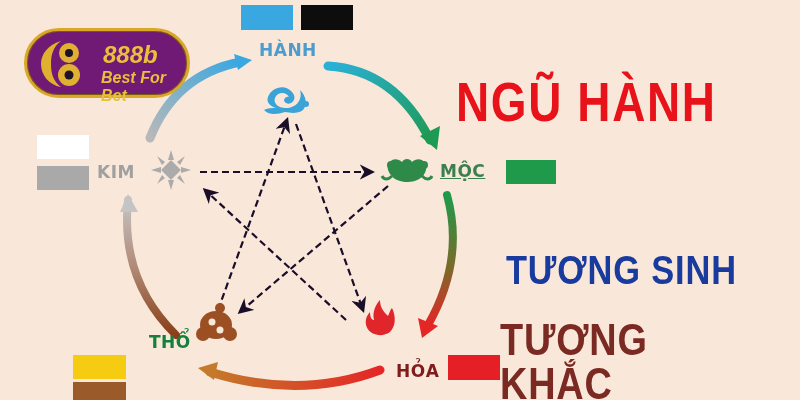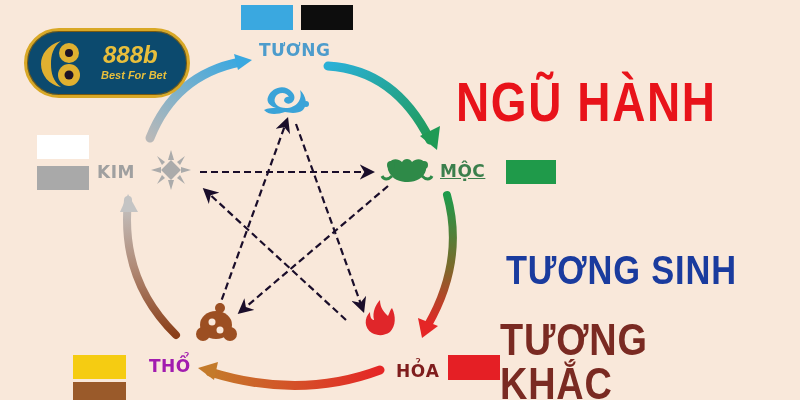--- a/index.html
+++ b/index.html
@@ -6,37 +6,37 @@
     body {
       width: 800px; height: 400px; overflow: hidden;
       background: #f9e8da;
       font-family: "Liberation Sans", sans-serif;
       position: relative;
     }
     .stage { position: absolute; left: 0; top: 0; width: 800px; height: 400px; }
     .logo {
       position: absolute; left: 24px; top: 28px; width: 166px; height: 70px;
       border-radius: 35px;
-      background: #0c4a6e;
+      background: #701a75;
       border: 3px solid #d9a826;
       box-shadow: 0 0 0 1px #7a5a10 inset;
       box-sizing: border-box;
     }
     .logo-eight {
       position: absolute; left: 12px; top: 6px; width: 50px; height: 54px;
     }
     .logo-brand {
       position: absolute; left: 76px; top: 10px;
       font-family: "Liberation Sans", sans-serif; font-weight: bold; font-style: italic;
       font-size: 24px; color: #e9bf3c; letter-spacing: 0px;
     }
     .logo-tag {
       position: absolute; left: 74px; top: 38px;
       font-family: "Liberation Sans", sans-serif; font-weight: bold; font-style: italic;
-      font-size: 11px; color: #e9bf3c;
+      font-size: 16px; color: #e9bf3c;
     }
     .label {
       position: absolute; font-weight: bold; font-family: "DejaVu Sans", sans-serif;
       font-size: 17px; letter-spacing: 0.5px;
     }
     .swatch { position: absolute; }
     .title-main {
       position: absolute; left: 456px; top: 74px;
       font-family: "Liberation Sans", sans-serif; font-weight: bold;
       font-size: 56px; color: #e8131a; letter-spacing: 2px;
@@ -162,24 +162,24 @@
       <path d="M22,4 C8,8 2,18 2,27 C2,38 10,48 22,50 C14,44 12,36 12,27 C12,18 14,10 22,4 z" fill="#e0b030"></path>
       <circle cx="30" cy="16" r="10" fill="#e0b030"></circle>
       <circle cx="30" cy="38" r="11" fill="#e0b030"></circle>
       <circle cx="30" cy="16" r="4" fill="#1e1226"></circle>
       <circle cx="30" cy="38" r="4.5" fill="#1e1226"></circle>
     </svg>
     <span class="logo-brand">888b</span>
     <span class="logo-tag">Best For Bet</span>
   </div>
 
-  <span class="label" style="left:259px;top:40px;color:#4d9ccc;">TƯƠNG</span>
+  <span class="label" style="left:259px;top:40px;color:#4d9ccc;">HÀNH</span>
   <span class="label" style="left:440px;top:161px;color:#3b7f4c;text-decoration:underline;">MỘC</span>
   <span class="label" style="left:396px;top:361px;color:#7f1d1d;">HỎA</span>
-  <span class="label" style="left:149px;top:356px;color:#a21caf;">THỔ</span>
+  <span class="label" style="left:149px;top:332px;color:#15803d;">THỔ</span>
   <span class="label" style="left:97px;top:162px;color:#a0a0a0;">KIM</span>
 
   <div class="swatch" style="left:241px;top:5px;width:52px;height:25px;background:#3aa8e0;"></div>
   <div class="swatch" style="left:301px;top:5px;width:52px;height:25px;background:#0d0d0d;"></div>
   <div class="swatch" style="left:506px;top:160px;width:50px;height:24px;background:#1f9a4a;"></div>
   <div class="swatch" style="left:448px;top:355px;width:52px;height:25px;background:#e51f25;"></div>
   <div class="swatch" style="left:73px;top:355px;width:53px;height:24px;background:#f5cc12;"></div>
   <div class="swatch" style="left:73px;top:382px;width:53px;height:18px;background:#9a5a2a;"></div>
   <div class="swatch" style="left:37px;top:135px;width:52px;height:24px;background:#ffffff;"></div>
   <div class="swatch" style="left:37px;top:166px;width:52px;height:24px;background:#a9a9a9;"></div>

